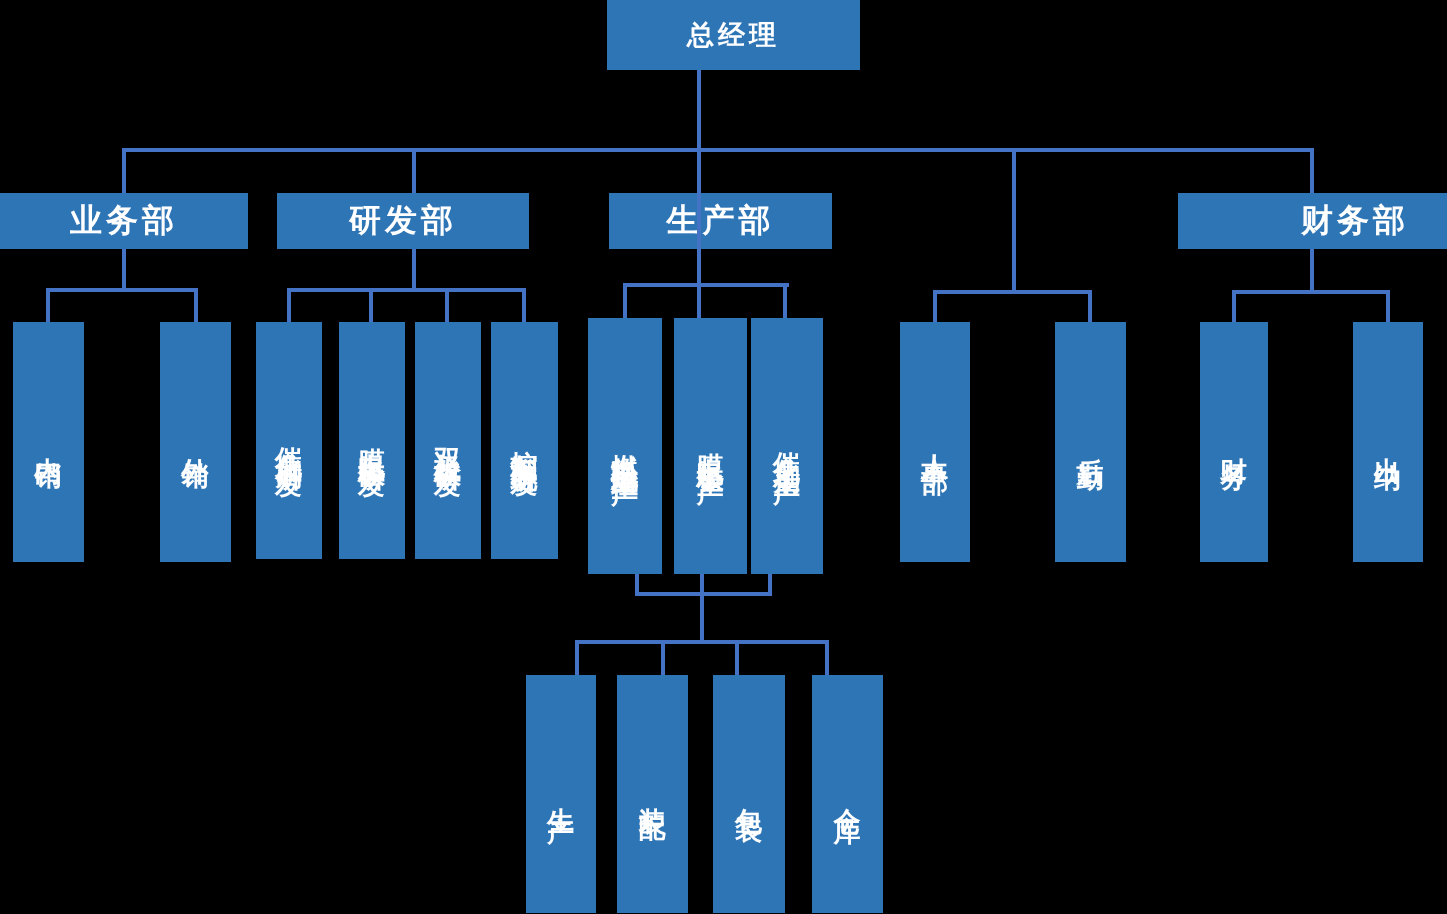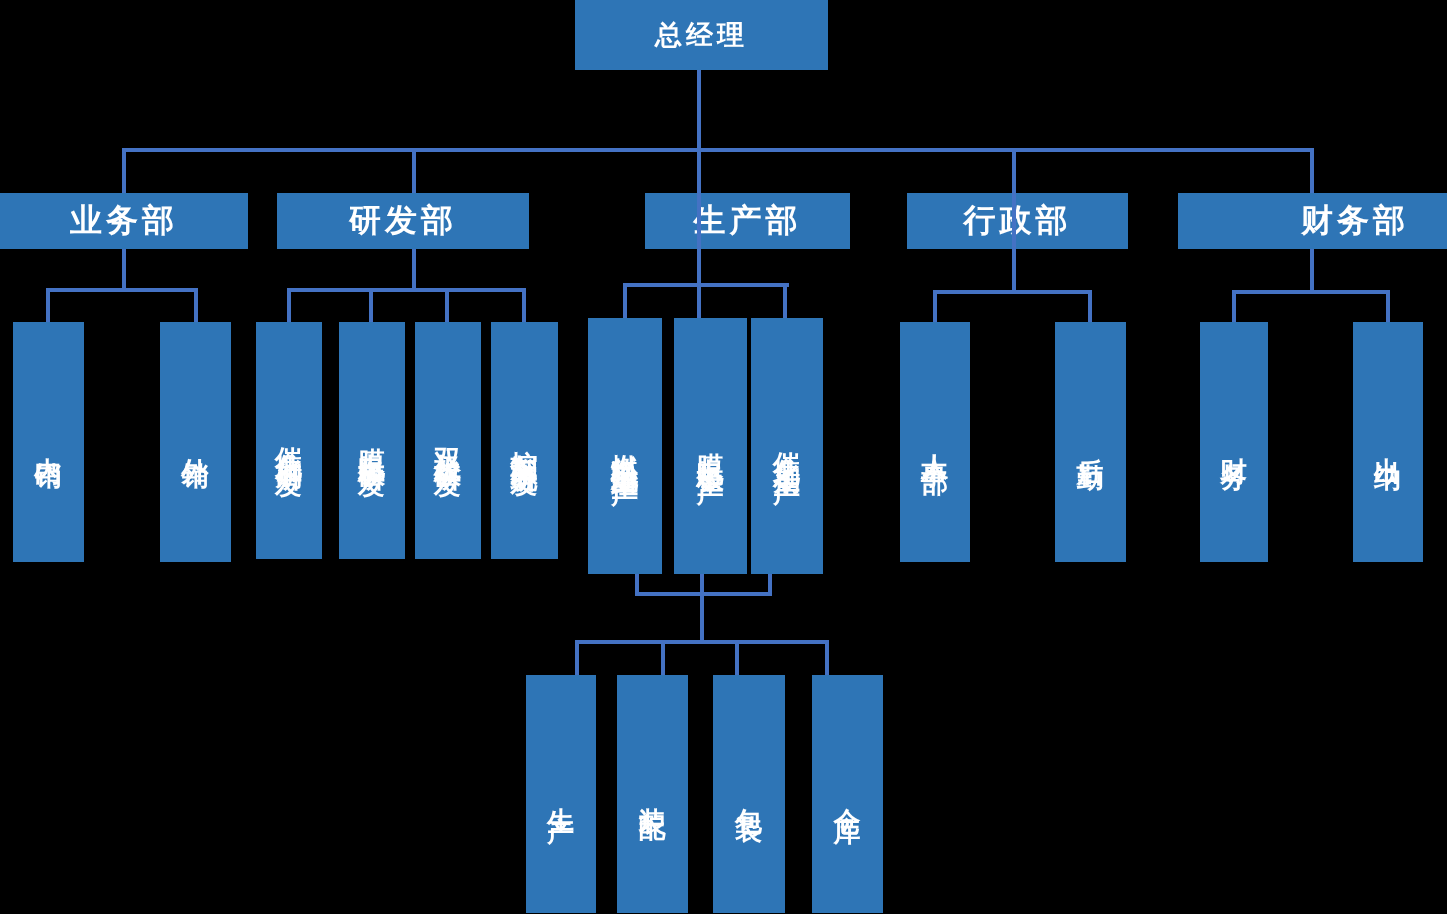--- a/index.html
+++ b/index.html
@@ -16,21 +16,21 @@
     background: #2E75B6;
     color: #FFFFFF;
     display: flex;
     align-items: center;
     justify-content: center;
     font-size: 32px;
     font-weight: 600;
     letter-spacing: 4px;
     white-space: nowrap;
   }
-  .root-node { font-size: 27px; }
+  .root-node { font-size: 27px; margin-left: 32px; }
   .vnode {
     position: absolute;
     background: #2E75B6;
     color: #FFFFFF;
     display: flex;
     align-items: center;
     justify-content: center;
     writing-mode: vertical-rl;
     text-orientation: upright;
     font-size: 27px;
@@ -45,22 +45,21 @@
 </style>
 </head>
 <body>
 
 <div id="canvas">
 
   <div class="hnode root-node" style="left:575px; top:0; width:253px; height:70px;">总经理</div>
 
   <div class="hnode" style="left:0px; top:193px; width:248px; height:56px;">业务部</div>
   <div class="hnode" style="left:277px; top:193px; width:252px; height:56px;">研发部</div>
-  <div class="hnode" style="left:609px; top:193px; width:205px; height:56px;margin-left:36px;">生产部</div>
-  <div class="hnode" style="left:907px; top:193px; width:221px; height:56px;">行政部</div>
+  <div class="hnode" style="left:609px; top:193px; width:223px; height:56px;">生产部</div>
   <div class="hnode" style="left:1178px; top:193px; width:266px; height:56px;padding-left:44px;">财务部</div>
 
   <div class="vnode" style="left:13px; top:322px; width:71px; height:240px;">内销</div>
   <div class="vnode" style="left:160px; top:322px; width:71px; height:240px;">外销</div>
 
   <div class="vnode" style="left:256px; top:322px; width:66px; height:237px;">催化剂研发</div>
   <div class="vnode" style="left:339px; top:322px; width:66px; height:237px;">膜电极研发</div>
   <div class="vnode" style="left:415px; top:322px; width:66px; height:237px;">双极板研发</div>
   <div class="vnode" style="left:491px; top:322px; width:67px; height:237px; letter-spacing:4px;">控制系统研发</div>
 

